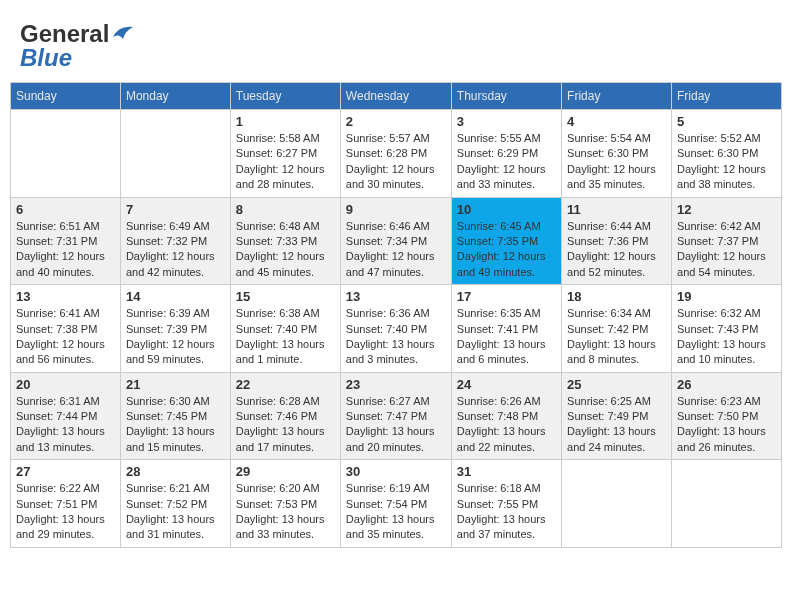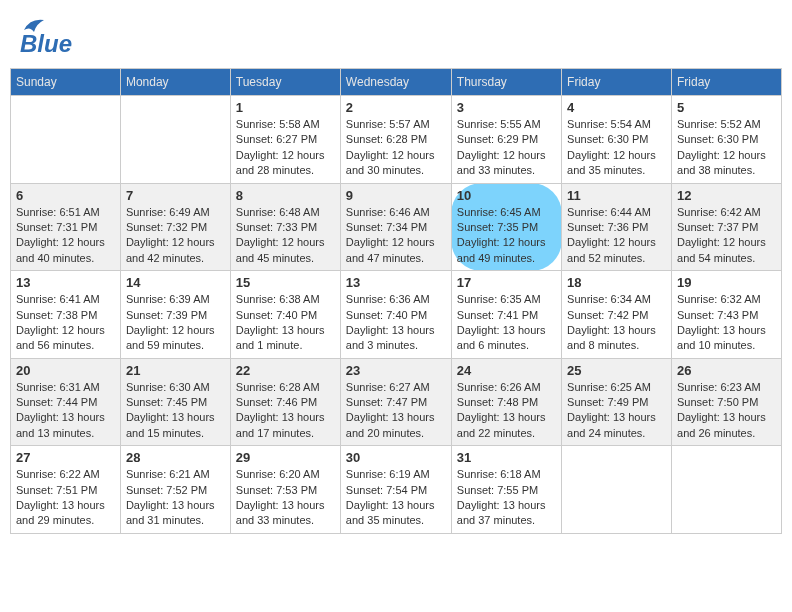--- a/index.html
+++ b/index.html
@@ -77,20 +77,21 @@
     .empty-cell {
       background: #fff !important;
     }
   </style>
 </head>
 <body>
 
 <div class="header">
   <div class="logo">
     <div style="display:flex; align-items:center;">
+      <span style="font-size:24px; font-weight:bold; color:#333;">General</span>
       <svg width="22" height="18" viewBox="0 0 22 18" style="margin-left:2px; margin-top:-4px;">
         <path d="M2 14 Q8 2 22 4 Q14 8 12 16 Q8 10 2 14Z" fill="#2e6db4"></path>
       </svg>
     </div>
     <span style="font-size:24px; font-weight:bold; color:#2e6db4; margin-top:-4px;font-style:italic;">Blue</span>
   </div>
   <div class="title-section">
     <div class="month-title"></div>
     <div class="location-title"></div>
   </div>
@@ -143,21 +144,21 @@
           <div class="day-info">Sunrise: 6:49 AM<br>Sunset: 7:32 PM<br>Daylight: 12 hours and 42 minutes.</div>
         </td>
         <td style="background-color: rgb(240, 240, 240);">
           <span class="day-number">8</span>
           <div class="day-info">Sunrise: 6:48 AM<br>Sunset: 7:33 PM<br>Daylight: 12 hours and 45 minutes.</div>
         </td>
         <td style="background-color: rgb(240, 240, 240);">
           <span class="day-number">9</span>
           <div class="day-info">Sunrise: 6:46 AM<br>Sunset: 7:34 PM<br>Daylight: 12 hours and 47 minutes.</div>
         </td>
-        <td style="background-color: #7dd3fc; border-radius: 31px;">
+        <td style="background-color: #0ea5e9;">
           <span class="day-number">10</span>
           <div class="day-info">Sunrise: 6:45 AM<br>Sunset: 7:35 PM<br>Daylight: 12 hours and 49 minutes.</div>
         </td>
         <td style="background-color: rgb(240, 240, 240);">
           <span class="day-number">11</span>
           <div class="day-info">Sunrise: 6:44 AM<br>Sunset: 7:36 PM<br>Daylight: 12 hours and 52 minutes.</div>
         </td>
         <td style="background-color: rgb(240, 240, 240);">
           <span class="day-number">12</span>
           <div class="day-info">Sunrise: 6:42 AM<br>Sunset: 7:37 PM<br>Daylight: 12 hours and 54 minutes.</div>

